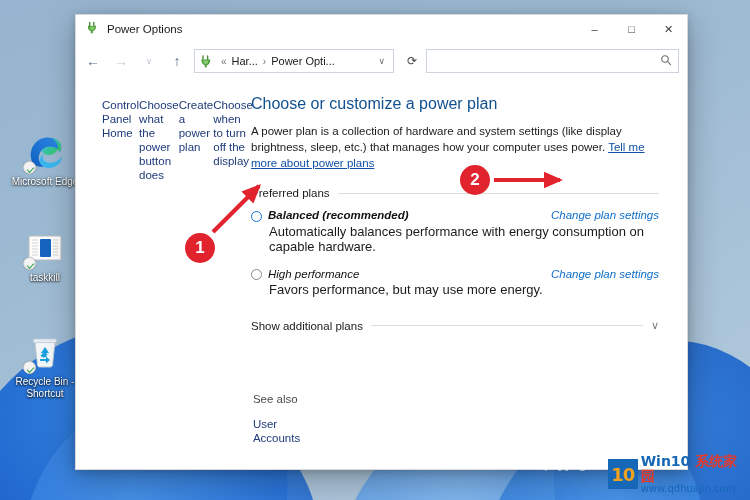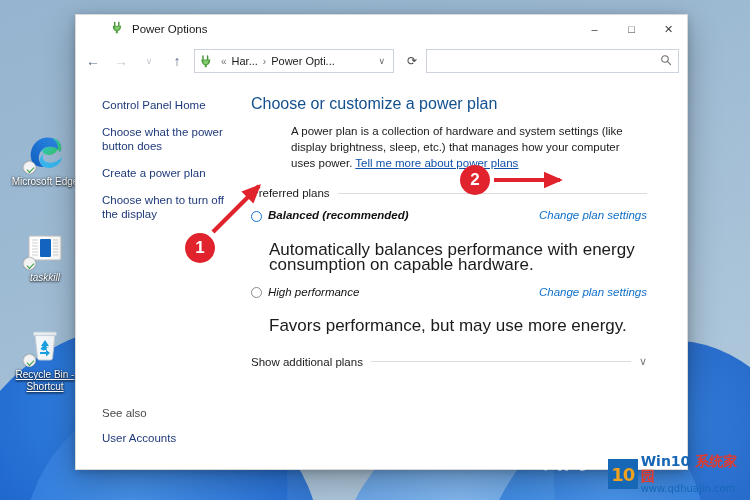--- a/index.html
+++ b/index.html
@@ -106,21 +106,20 @@
     display: flex;
     flex-direction: column;
     overflow: hidden;
   }
   .titlebar {
     height: 28px;
     display: flex;
     align-items: center;
     background: #ffffff;
     flex: 0 0 auto;
-    margin-left: 25px;
   }
   .title-left {
     display: flex; align-items: center;
     padding-left: 9px;
     gap: 7px;
     flex: 1 1 auto;
     min-width: 0;
   }
   .title-text {
     font-size: 11.5px;
@@ -212,55 +211,54 @@
     display: flex;
     background: #ffffff;
     position: relative;
     min-height: 0;
   }
   .sidebar {
     width: 168px;
     flex: 0 0 auto;
     padding: 19px 10px 0 26px;
     display: flex;
-    flex-direction: column;
+    flex-direction: row;
   }
   .side-link {
     font-size: 11.5px;
     color: #1f3a7a;
     line-height: 14px;
     margin-bottom: 13px;
     cursor: pointer;
   }
   .see-also-wrap { margin-top: auto; padding-bottom: 24px; }
   .see-also-head {
     font-size: 11.5px;
     color: #4a4a4a;
     margin-bottom: 12px;
   }
 
   .content {
     flex: 1 1 auto;
-    padding: 16px 40px 0 7px;
+    padding: 16px 28px 0 7px;
     position: relative;
     min-width: 0;
   }
   .content-title {
     font-size: 16px;
     color: #12508f;
     font-weight: normal;
     margin-bottom: 10px;
   }
   .content-desc {
     font-size: 11.5px;
     color: #1b1b1b;
     line-height: 16px;
     max-width: 412px;
     margin-bottom: 16px;
-    margin-left: 40px;
   }
   .content-desc a { color: #0f51a8; text-decoration: underline; }
 
   .group-head {
     display: flex;
     align-items: center;
     gap: 8px;
     margin-bottom: 10px;
   }
   .group-head .lbl { font-size: 11.5px; color: #1b1b1b; white-space: nowrap; }
@@ -293,23 +291,23 @@
   }
   .plan-name.sel { font-weight: bold; }
   .plan-link {
     font-size: 11.5px;
     color: #0f6fc9;
     white-space: nowrap;
     cursor: pointer;
     flex: 0 0 auto;
   }
   .plan-desc {
-    font-size: 17px;
+    font-size: 13px;
     color: #1b1b1b;
-    margin: 20px 0 0 18px;
+    margin: 2px 0 0 18px;
     line-height: 15px;
   }
 
   .addl {
     display: flex;
     align-items: center;
     gap: 8px;
     margin-top: 22px;
     text-align: right;
   }
@@ -400,21 +398,21 @@
         </defs>
         <path d="M6 26 C4 12 16 3 27 6 C36 8 38 16 35 20 C31 14 22 13 17 18 C12 23 13 31 19 35 C11 35 7 32 6 26 Z" fill="url(#edgeA)"></path>
         <path d="M35 20 C38 14 35 7 27 6 C34 11 34 17 31 20 C26 25 17 23 17 18 C22 13 31 14 35 20 Z" fill="url(#edgeB)"></path>
         <path d="M19 35 C28 38 36 33 37 25 C33 30 26 32 21 30 C17 28 17 24 19 22 C13 25 14 32 19 35 Z" fill="#2fb5f0" opacity=".9"></path>
       </svg>
       <span class="shortcut-badge"></span>
     </div>
     <span>Microsoft Edge</span>
   </div>
 
-  <div class="desk-icon" style="left:8px; top:228px;font-style:italic;">
+  <div class="desk-icon" style="left:8px; top:228px;">
     <div class="glyph">
       <svg width="40" height="40" viewBox="0 0 40 40">
         <rect x="4" y="8" width="32" height="24" rx="1" fill="#fdfdfd" stroke="#bcbcbc" stroke-width="1"></rect>
         <g stroke="#d3d3d3" stroke-width="1">
           <line x1="7" y1="12" x2="13" y2="12"></line>
             <line x1="7" y1="15" x2="13" y2="15"></line>
           <line x1="7" y1="18" x2="13" y2="18"></line>
             <line x1="7" y1="21" x2="13" y2="21"></line>
           <line x1="7" y1="24" x2="13" y2="24"></line>
             <line x1="7" y1="27" x2="13" y2="27"></line>
@@ -425,21 +423,21 @@
           <line x1="28" y1="24" x2="33" y2="24"></line>
             <line x1="28" y1="27" x2="33" y2="27"></line>
         </g>
         <rect x="15" y="11" width="11" height="18" rx="1" fill="#1565c0"></rect>
       </svg>
       <span class="shortcut-badge"></span>
     </div>
     <span>taskkill</span>
   </div>
 
-  <div class="desk-icon" style="left:8px; top:325px;text-decoration:underline;">
+  <div class="desk-icon" style="left:8px; top:332px;">
     <div class="glyph">
       <svg width="40" height="40" viewBox="0 0 40 40">
         <path d="M10 10 L30 10 L27.5 33 Q27.3 35 25.4 35 L14.6 35 Q12.7 35 12.5 33 Z" fill="#f4f7f9" stroke="#c2ccd4" stroke-width="1"></path>
         <rect x="8.5" y="7" width="23" height="3.6" rx="1.2" fill="#e7eef3" stroke="#c2ccd4" stroke-width=".8"></rect>
         <g fill="#1a9fe0">
           <path d="M20 15 L24 21 L21.6 21 L21.6 25 L18.4 25 L18.4 21 L16 21 Z"></path>
           <path d="M15 27 L21 27 L21 24.6 L25 28 L21 31.4 L21 29 L15 29 Z"></path>
           <path d="M24.6 22 L18.8 23.6 L19.4 26 L15.4 24 L18.2 20.4 L18.8 22.6 Z"></path>
         </g>
       </svg>

